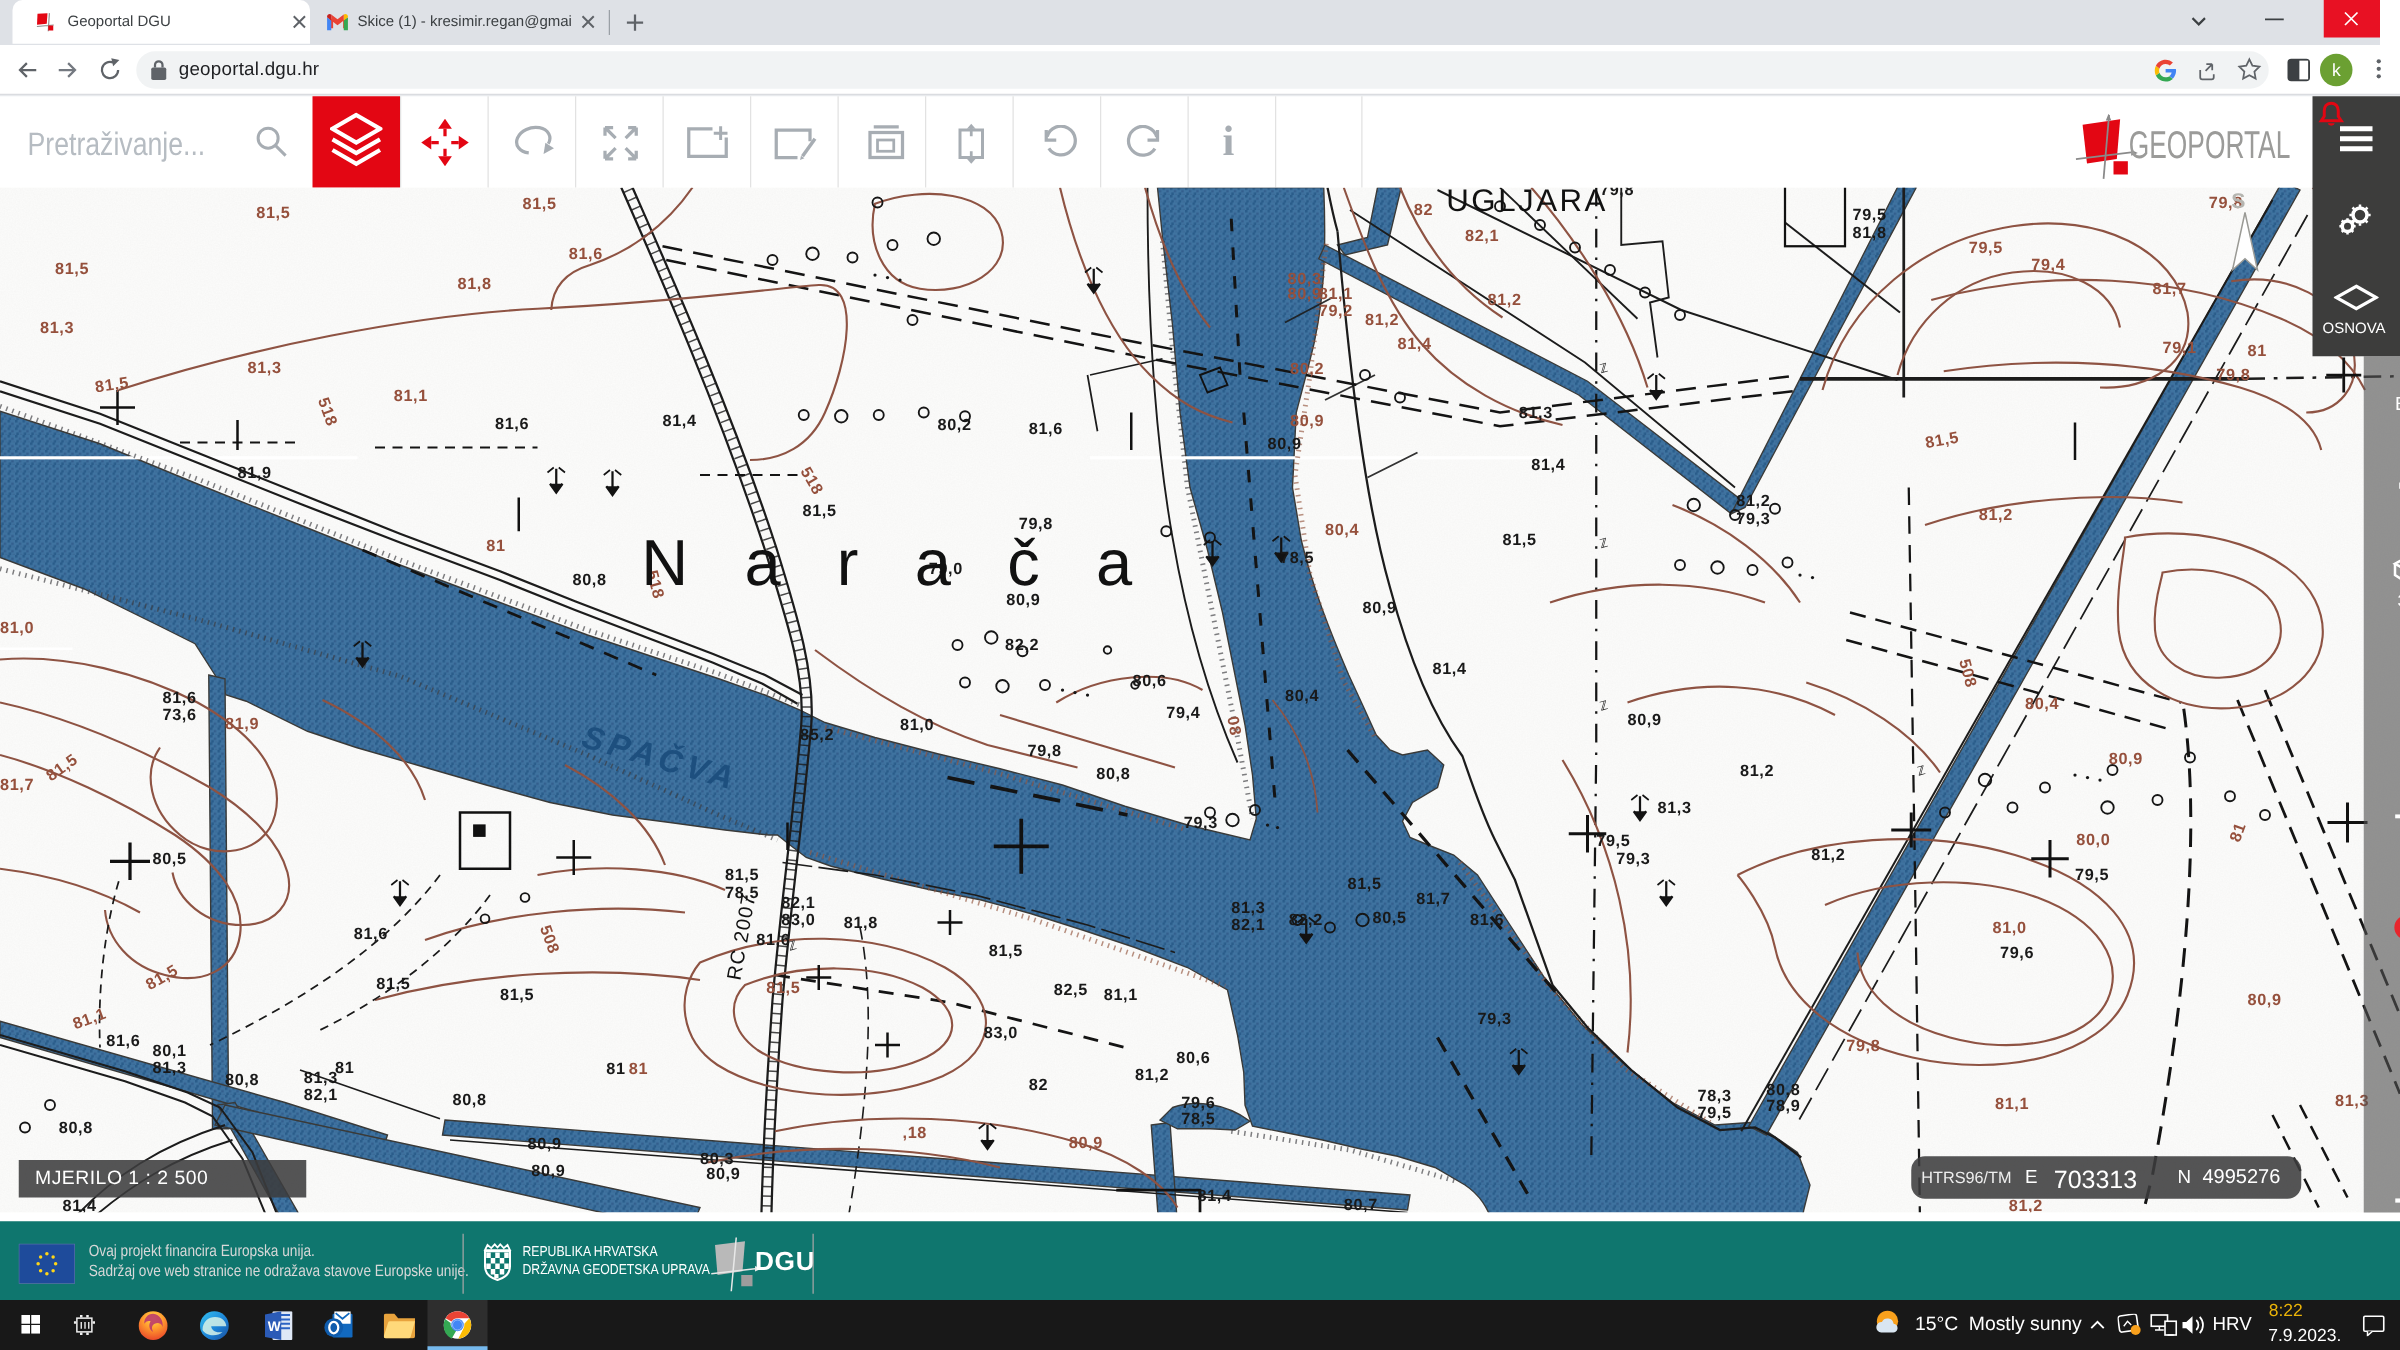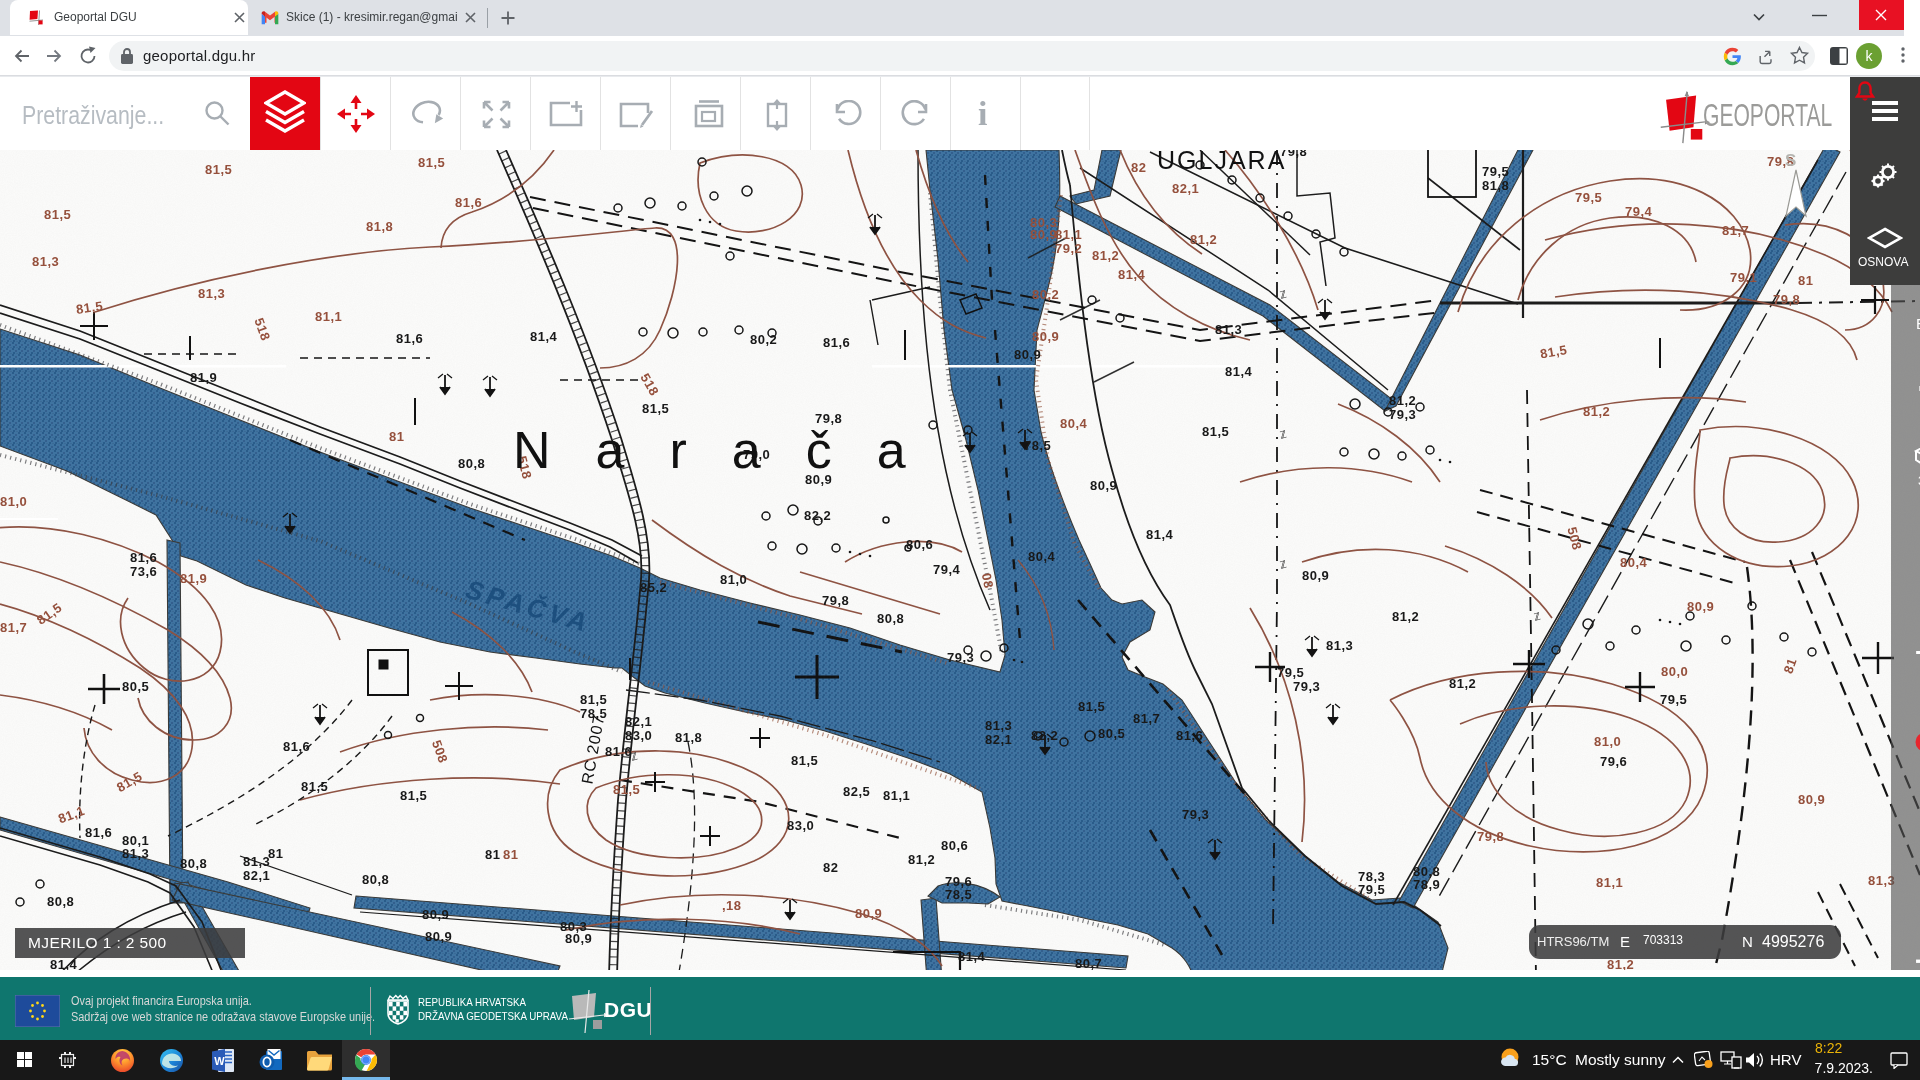--- a/index.html
+++ b/index.html
@@ -719,21 +719,21 @@
     <g>
       <text x="1785" y="166" font-size="17px" font-weight="bold" fill="#b5b5b0">S</text>
       <polygon points="1796,170 1806,216 1796,207 1786,216" fill="#fff" stroke="#9a9a95" stroke-width="1.2"></polygon>
     </g>
   </svg>
   </div>
   <div id="mjerilo">MJERILO 1 : 2 500</div>
   <div id="htrs">
     <span class="abs" style="left:8px;top:9px;font-size:13px;color:#eee">HTRS96/TM</span>
     <span class="abs" style="left:91px;top:8px;font-size:15px;color:#fff">E</span>
-    <span class="abs" style="left:114px;top:8px;font-size:12px;color:#fff">703313</span>
+    <span class="abs" style="left:114px;top:8px;font-size:20px;color:#fff">703313</span>
     <span class="abs" style="left:213px;top:8px;font-size:15px;color:#fff">N</span>
     <span class="abs" style="left:233px;top:8px;font-size:16px;color:#fff">4995276</span>
   </div>
   <div id="sbtop">
     <svg class="abs" style="left:4px;top:4px" width="22" height="21" viewBox="0 0 22 21">
         <path d="M11,1.5 C7.2,1.5 5.4,4.6 5.4,7.6 L5.4,12 3,15.5 L19,15.5 16.6,12 16.6,7.6 C16.6,4.6 14.8,1.5 11,1.5 Z" fill="none" stroke="#e30613" stroke-width="2.4"></path>
         <path d="M8.2,17.5 a2.9,2.9 0 0 0 5.6,0 Z" fill="#e30613"></path>
       </svg>
     <div class="abs" style="left:22px;top:24px;width:26px;height:4px;background:#fff"></div>
     <div class="abs" style="left:22px;top:32px;width:26px;height:4px;background:#fff"></div>

